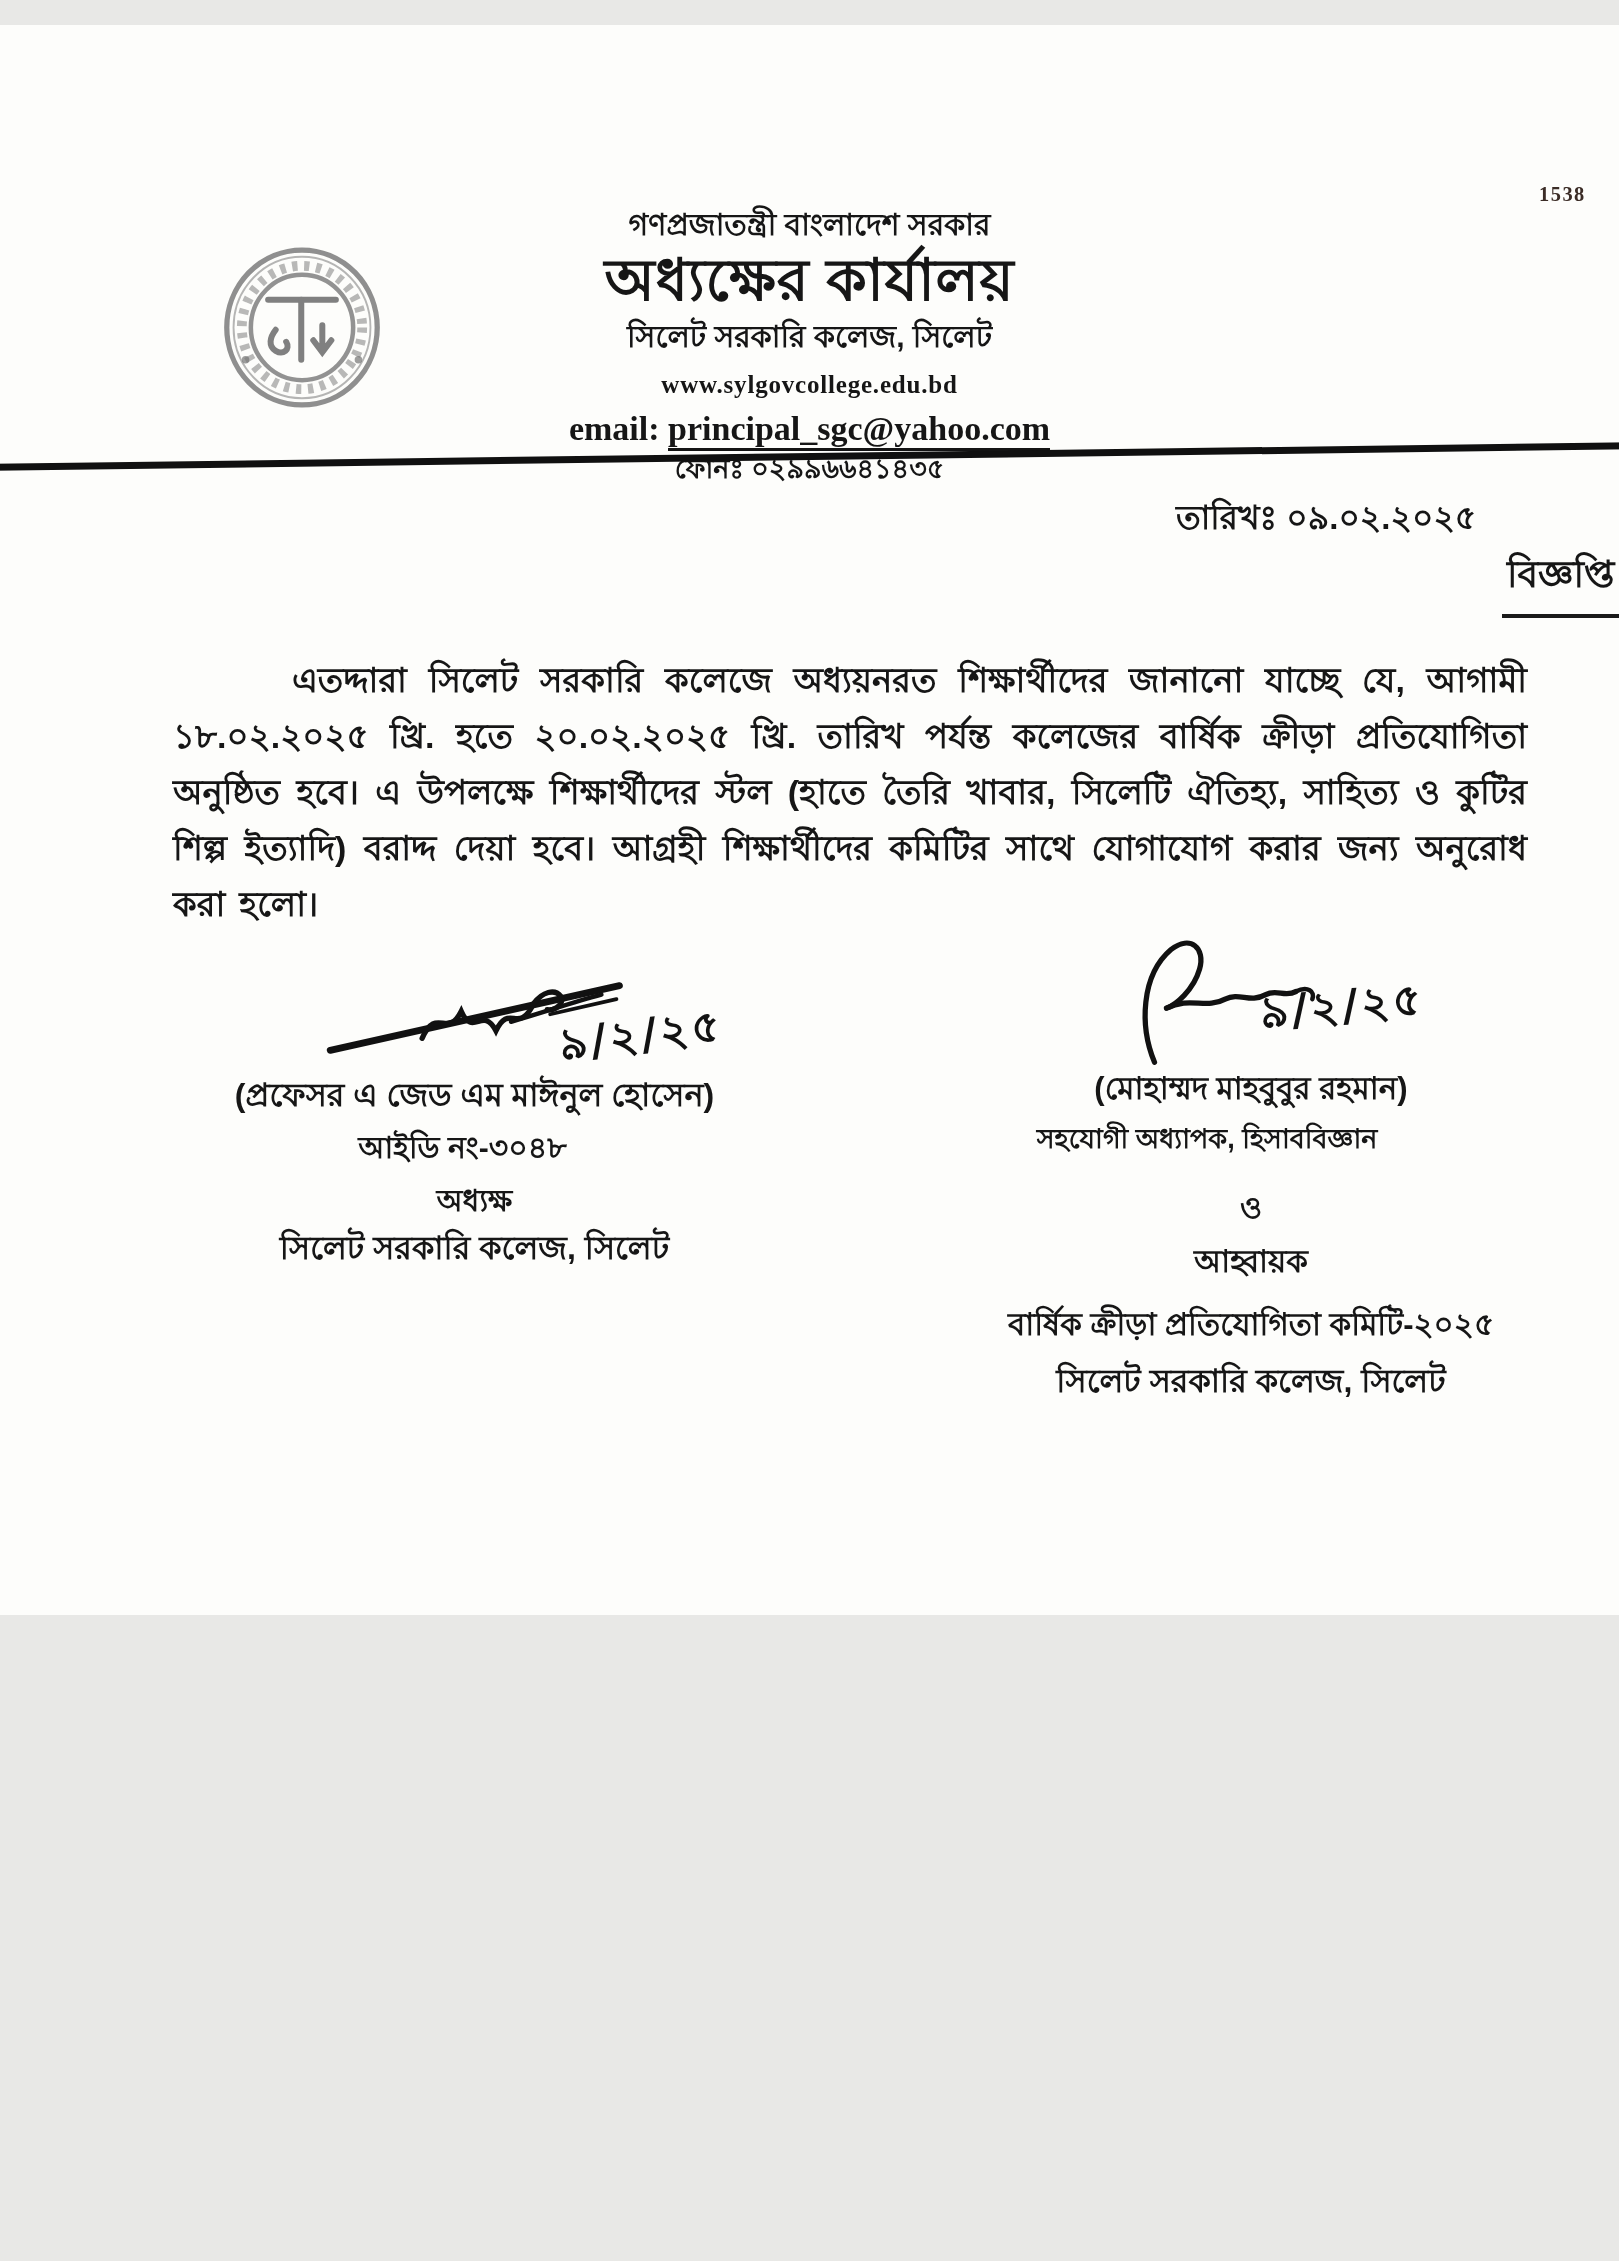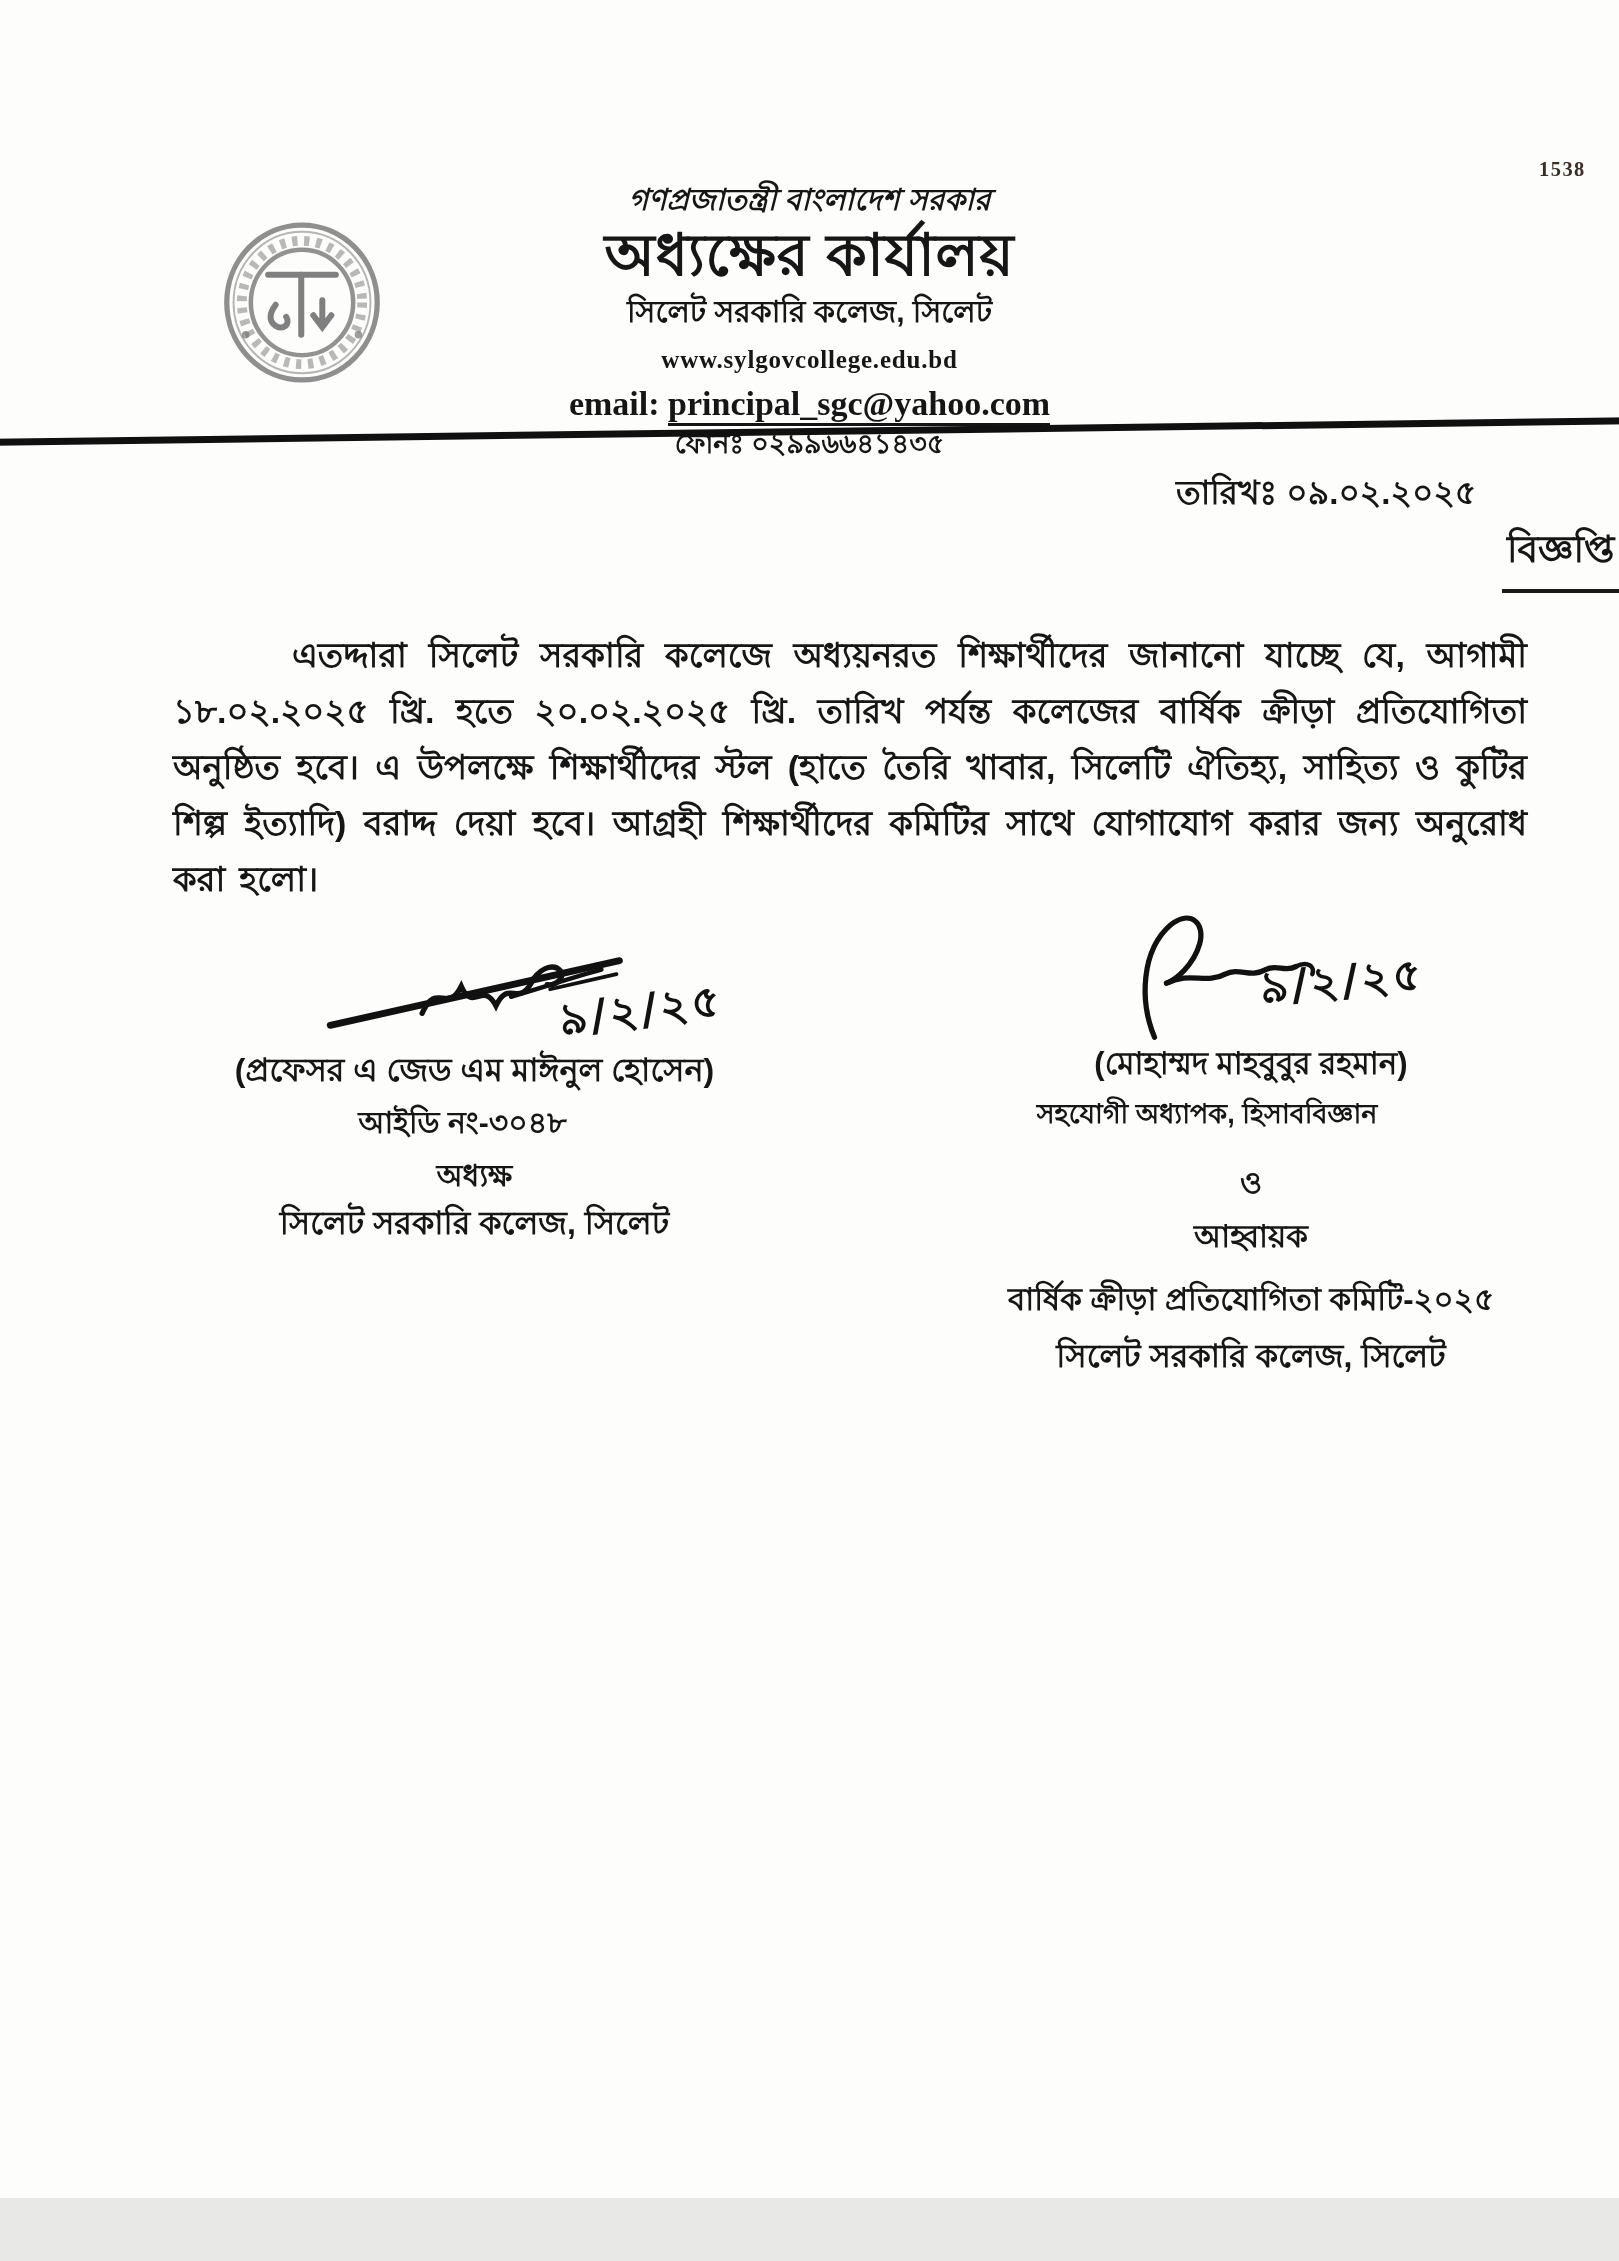--- a/index.html
+++ b/index.html
@@ -1,38 +1,39 @@
 <!DOCTYPE html>
 <html style="font-size:12px"><head>
 <meta charset="utf-8">
 <style>
   * { margin:0; padding:0; box-sizing:border-box; }
   html,body { background:#e8e8e6; }
   .page {
     position:relative;
-    width:1619px; height:2198px;
+    width:1619px; height:1590px;
     background:#fdfdfb;
     overflow:hidden;
     font-family:"Liberation Sans","DejaVu Sans",sans-serif;
     color:#161616;
+    margin-top:25px;
   }
   .scan-soft { filter: blur(0.3px); }
   .abs { position:absolute; }
 
   
   .scan-number {
     left:1539px; top:158px;
     font-size:20.4px; font-weight:700;
     color:#3b2c26; letter-spacing:1.5px;
     font-family:"Liberation Serif","DejaVu Serif",serif;
   }
 
   
   .header { left:0; top:178px; width:1619px; text-align:center; }
-  .h-gov    { font-size:30px; font-weight:700; line-height:44px;font-style:italic; }
+  .h-gov    { font-size:30px; font-weight:700; line-height:44px; }
   .h-office { font-size:58px; font-weight:700; line-height:65px; letter-spacing:0.8px; }
   .h-college{ font-size:30px; font-weight:700; line-height:50px; }
   .h-www    { font-size:25px; font-weight:700; line-height:45px;
               font-family:"Liberation Serif","DejaVu Serif",serif; letter-spacing:0.8px;}
   .h-email  { font-size:34px; font-weight:700; line-height:44px;
               font-family:"Liberation Serif","DejaVu Serif",serif; }
   .h-email .mail { border-bottom:3.8px solid #141414; padding-bottom:0.8px; }
   .h-phone  { font-size:27px; font-weight:700; line-height:36px; }
 
   

